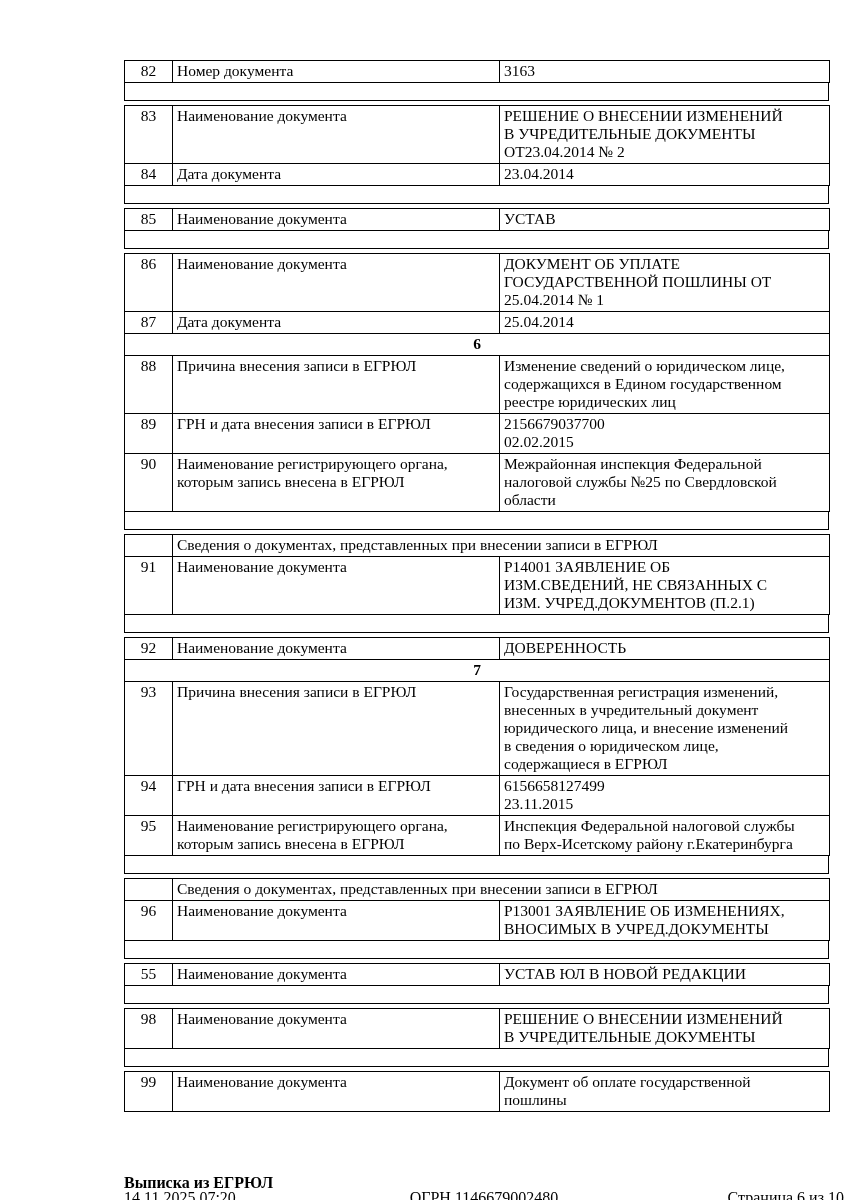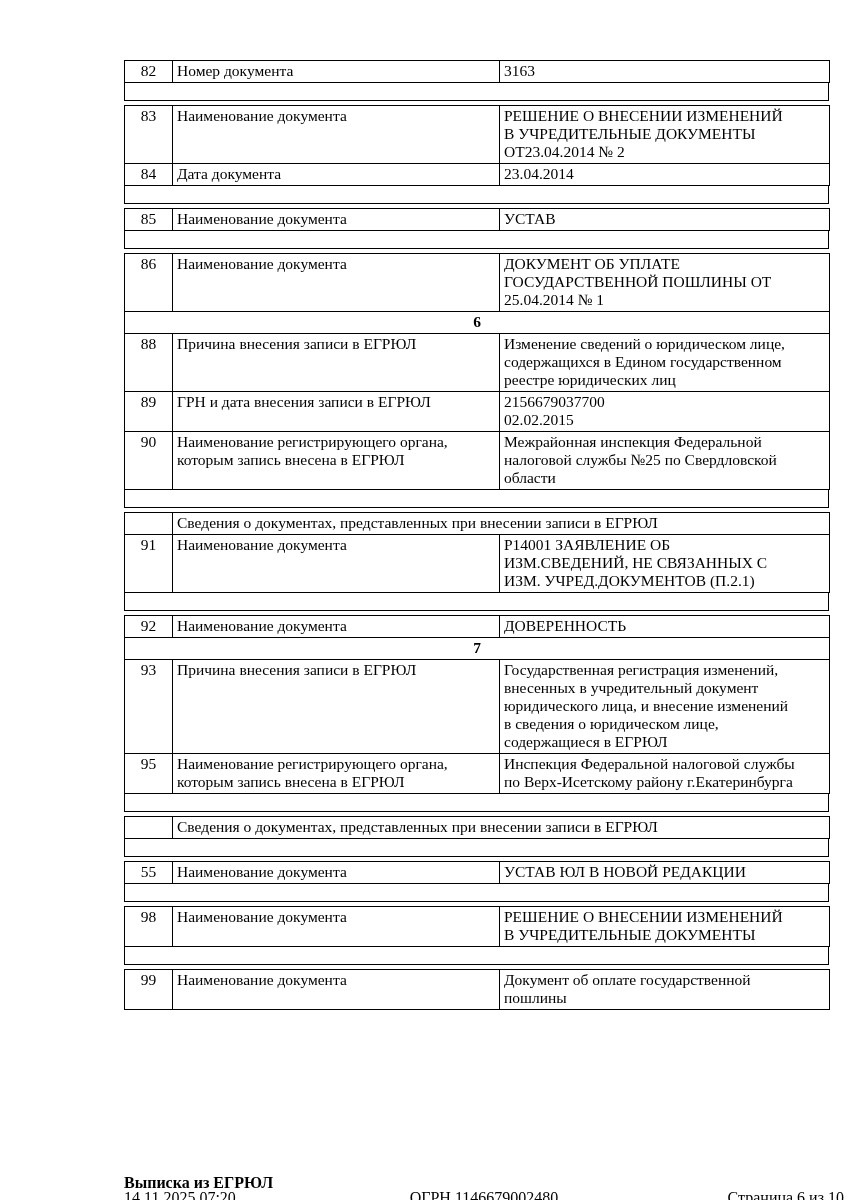--- a/index.html
+++ b/index.html
@@ -146,20 +146,25 @@
       </colgroup>
     <tbody>
         <tr>
       <td class="num">86</td>
       <td class="label">Наименование документа</td>
       <td class="value">ДОКУМЕНТ ОБ УПЛАТЕ
 ГОСУДАРСТВЕННОЙ ПОШЛИНЫ ОТ
 25.04.2014 № 1</td>
     </tr>
     <tr>
+      <td class="num">87</td>
+      <td class="label">Дата документа</td>
+      <td class="value">25.04.2014</td>
+    </tr>
+    <tr>
       <td class="section" colspan="3">6</td>
     </tr>
     <tr>
       <td class="num">88</td>
       <td class="label">Причина внесения записи в ЕГРЮЛ</td>
       <td class="value">Изменение сведений о юридическом лице,
 содержащихся в Едином государственном
 реестре юридических лиц</td>
     </tr>
     <tr>
@@ -220,40 +225,52 @@
     <tr>
       <td class="num">93</td>
       <td class="label">Причина внесения записи в ЕГРЮЛ</td>
       <td class="value">Государственная регистрация изменений,
 внесенных в учредительный документ
 юридического лица, и внесение изменений
 в сведения о юридическом лице,
 содержащиеся в ЕГРЮЛ</td>
     </tr>
     <tr>
+      <td class="num">94</td>
+      <td class="label">ГРН и дата внесения записи в ЕГРЮЛ</td>
+      <td class="value">6156658127499
+23.11.2015</td>
+    </tr>
+    <tr>
       <td class="num">95</td>
       <td class="label">Наименование регистрирующего органа,
 которым запись внесена в ЕГРЮЛ</td>
       <td class="value">Инспекция Федеральной налоговой службы
 по Верх-Исетскому району г.Екатеринбурга</td>
     </tr>
   </tbody>
     </table>
   <div class="spacer"></div>
 
   <table class="block">
     <colgroup>
         <col class="c-num">
         <col class="c-label">
         <col class="c-value">
       </colgroup>
     <tbody>
         <tr>
       <td class="num"></td>
       <td class="subheader" colspan="2">Сведения о документах, представленных при внесении записи в ЕГРЮЛ</td>
+    </tr>
+    <tr>
+      <td class="num">96</td>
+      <td class="label">Наименование документа</td>
+      <td class="value">Р13001 ЗАЯВЛЕНИЕ ОБ ИЗМЕНЕНИЯХ,
+ВНОСИМЫХ В УЧРЕД.ДОКУМЕНТЫ</td>
     </tr>
   </tbody>
     </table>
   <div class="spacer"></div>
 
   <table class="block">
     <colgroup>
         <col class="c-num">
         <col class="c-label">
         <col class="c-value">

